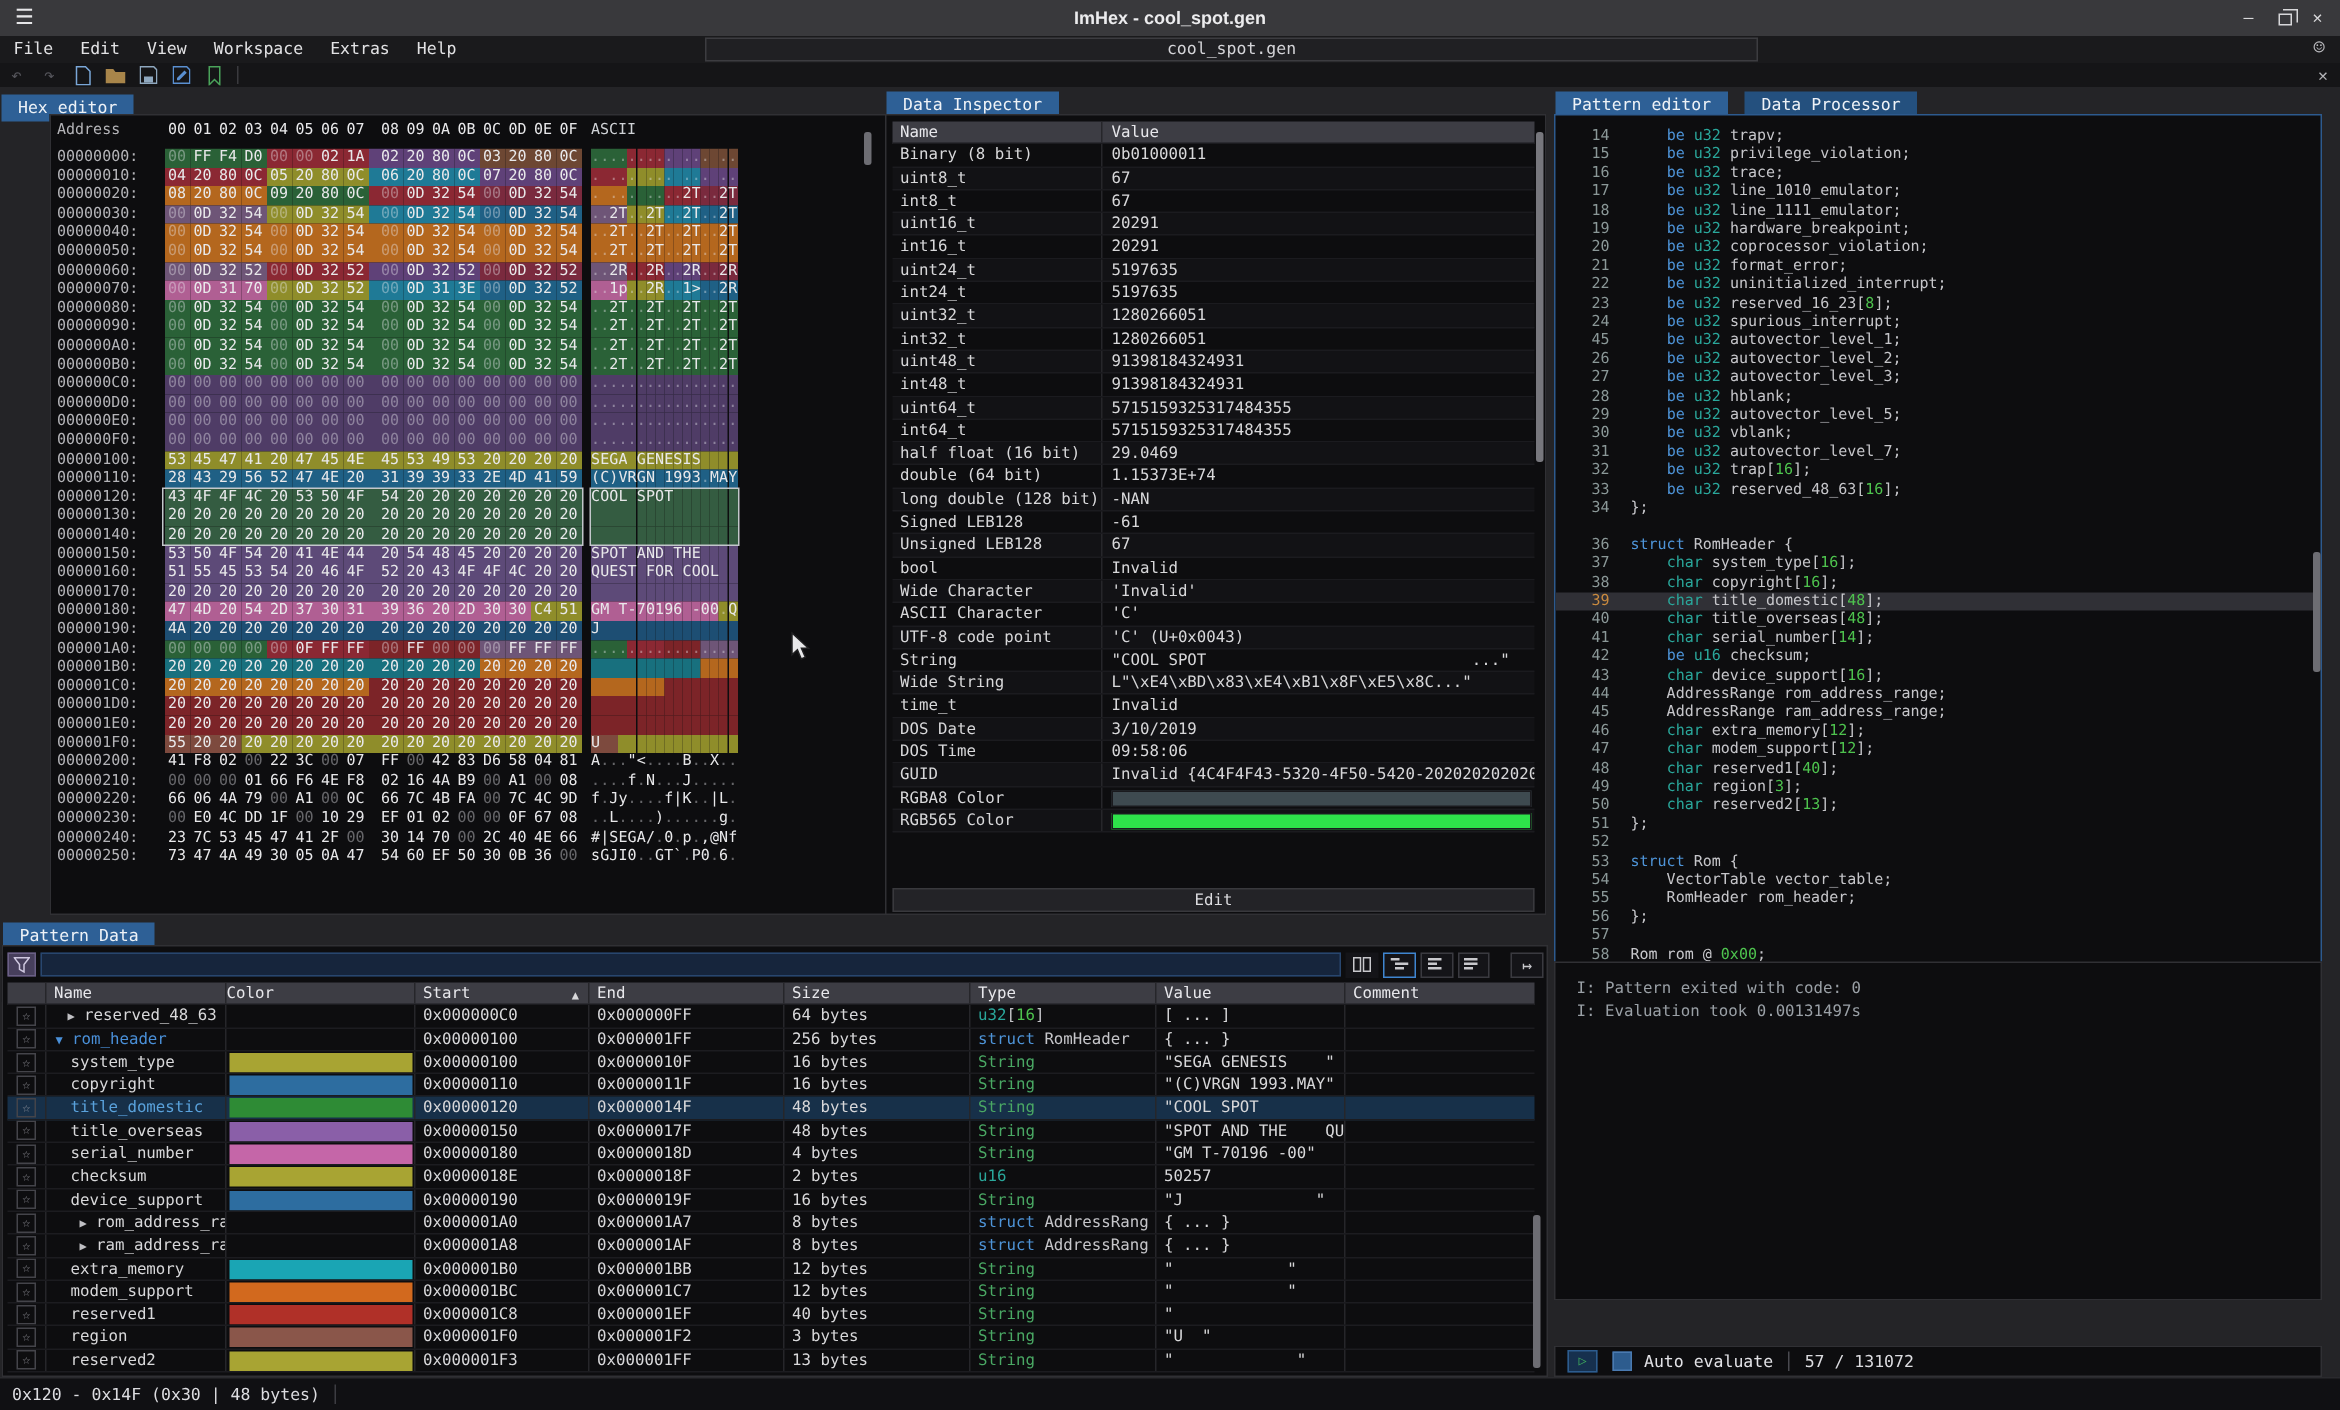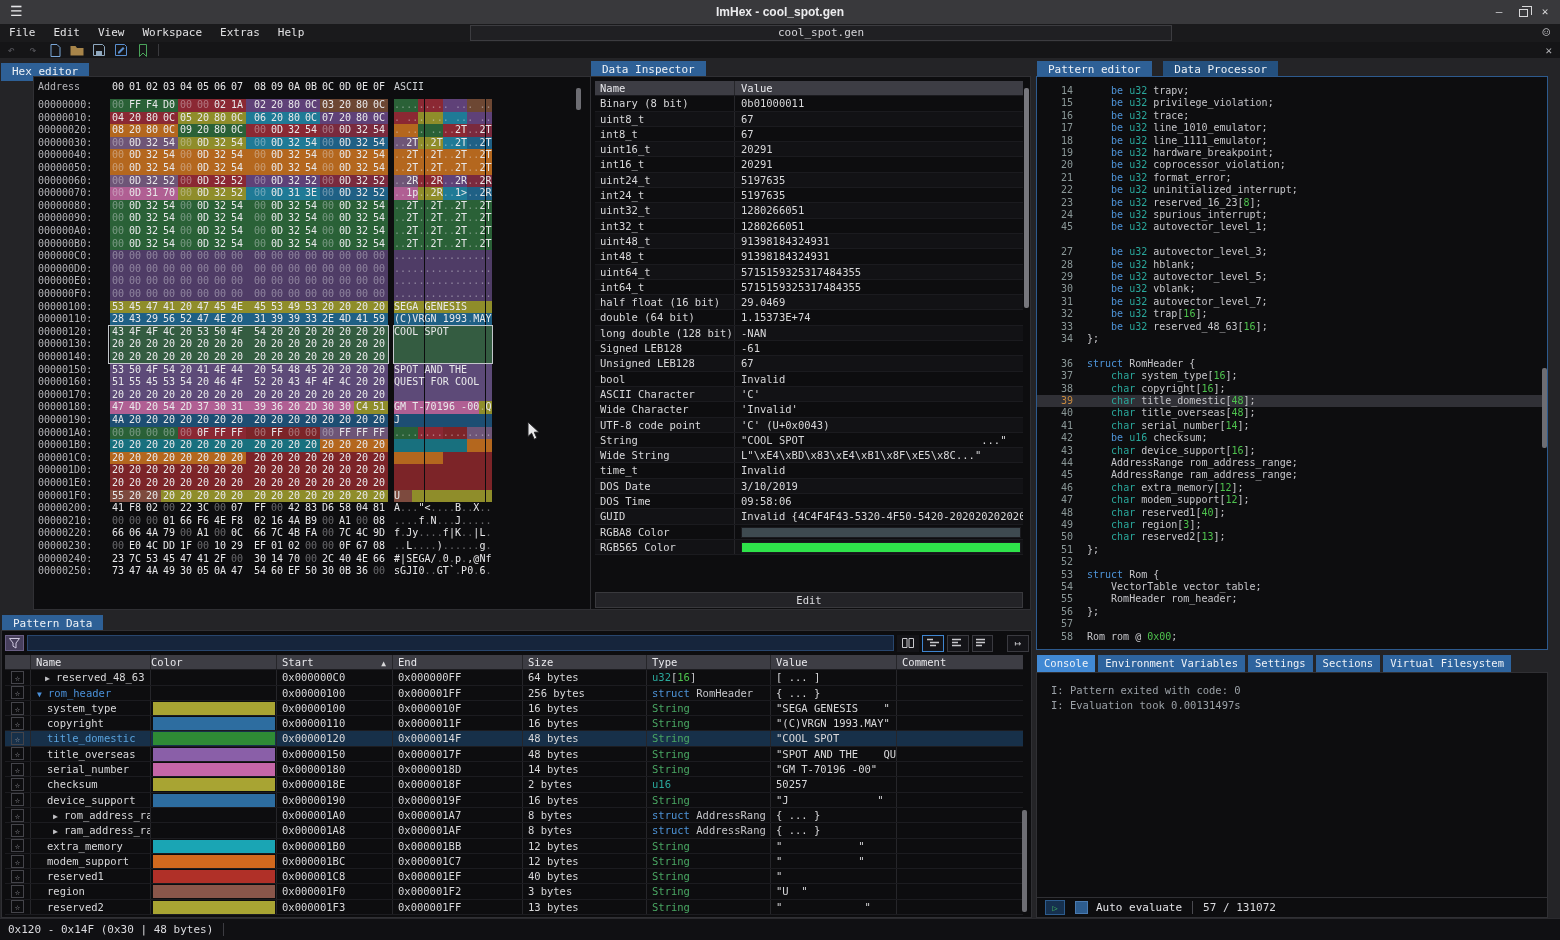--- a/index.html
+++ b/index.html
@@ -75,21 +75,21 @@
   .cline.hl { background:#303036; }
   .cline.hl .lno { color:#c98a3f; }
   .cp { color:#c6c6ca; } .ck { color:#4e94d8; } .ct { color:#2aa79b; } .cn { color:#4ec34e; } .cs { color:#4aa864; }
   #pe-scroll { position:absolute; left:1542px; top:368px; width:5px; height:80px; background:#6d6d73; border-radius:2px; }
 
   
   #con-tabs { position:absolute; left:1037px; top:652px; }
   .ctab { display:inline-block; height:17px; line-height:17px; padding:0 7px; margin-right:3px; font-size:10.5px;
     background:#2e649e; color:#eef2f7; }
   .ctab.active { background:#4189d4; }
-  #con-body { top:672px; left:1036px; width:512px; height:226px; }
+  #con-body { top:641px; left:1036px; width:512px; height:226px; }
   .con-line { position:relative; margin:3px 0 2px 14px; font-size:10.5px; color:#9aa0a6; white-space:pre; }
   #con-footer { position:absolute; left:1036px; top:897px; width:512px; height:21px; background:#0d0d0f; border:1px solid #303034; display:flex; align-items:center; }
   #play-btn { width:20px; height:15px; margin-left:8px; background:#16304e; border:1px solid #2d5c8e; color:#3fae5e;
     font-size:9px; text-align:center; line-height:14px; }
   #auto-check { width:13px; height:13px; margin-left:10px; background:#2d5c8e; border:1px solid #4a7ab0; }
   #auto-label { margin-left:8px; font-size:11px; color:#e2e2e6; }
   #prog-sep { width:1px; height:13px; background:#4a4a50; margin:0 10px; }
   #progress { font-size:11px; color:#dcdce0; }
 
   
@@ -337,26 +337,26 @@
         </div>
         <div class="irow">
           <span class="iname">Unsigned LEB128</span>
           <span class="ival">67</span>
         </div>
         <div class="irow">
           <span class="iname">bool</span>
           <span class="ival">Invalid</span>
         </div>
         <div class="irow">
+          <span class="iname">Wide Character</span>
+          <span class="ival">'Invalid'</span>
+        </div>
+        <div class="irow">
           <span class="iname">ASCII Character</span>
           <span class="ival">'C'</span>
-        </div>
-        <div class="irow">
-          <span class="iname">Wide Character</span>
-          <span class="ival">'Invalid'</span>
         </div>
         <div class="irow">
           <span class="iname">UTF-8 code point</span>
           <span class="ival">'C' (U+0x0043)</span>
         </div>
         <div class="irow">
           <span class="iname">String</span>
           <span class="ival">"COOL SPOT                            ..."</span>
         </div>
         <div class="irow">
@@ -403,20 +403,21 @@
         <div class="cline" style="top: 32.8px;"><span class="lno">16</span><span class="ltext"><span class="cp">    </span><span class="ck">be</span><span class="cp"> </span><span class="ct">u32</span><span class="cp"> trace;</span></span></div>
         <div class="cline" style="top: 45.2px;"><span class="lno">17</span><span class="ltext"><span class="cp">    </span><span class="ck">be</span><span class="cp"> </span><span class="ct">u32</span><span class="cp"> line_1010_emulator;</span></span></div>
         <div class="cline" style="top: 57.6px;"><span class="lno">18</span><span class="ltext"><span class="cp">    </span><span class="ck">be</span><span class="cp"> </span><span class="ct">u32</span><span class="cp"> line_1111_emulator;</span></span></div>
         <div class="cline" style="top: 70px;"><span class="lno">19</span><span class="ltext"><span class="cp">    </span><span class="ck">be</span><span class="cp"> </span><span class="ct">u32</span><span class="cp"> hardware_breakpoint;</span></span></div>
         <div class="cline" style="top: 82.4px;"><span class="lno">20</span><span class="ltext"><span class="cp">    </span><span class="ck">be</span><span class="cp"> </span><span class="ct">u32</span><span class="cp"> coprocessor_violation;</span></span></div>
         <div class="cline" style="top: 94.8px;"><span class="lno">21</span><span class="ltext"><span class="cp">    </span><span class="ck">be</span><span class="cp"> </span><span class="ct">u32</span><span class="cp"> format_error;</span></span></div>
         <div class="cline" style="top: 107.2px;"><span class="lno">22</span><span class="ltext"><span class="cp">    </span><span class="ck">be</span><span class="cp"> </span><span class="ct">u32</span><span class="cp"> uninitialized_interrupt;</span></span></div>
         <div class="cline" style="top: 119.6px;"><span class="lno">23</span><span class="ltext"><span class="cp">    </span><span class="ck">be</span><span class="cp"> </span><span class="ct">u32</span><span class="cp"> reserved_16_23[</span><span class="cn">8</span><span class="cp">];</span></span></div>
         <div class="cline" style="top: 132px;"><span class="lno">24</span><span class="ltext"><span class="cp">    </span><span class="ck">be</span><span class="cp"> </span><span class="ct">u32</span><span class="cp"> spurious_interrupt;</span></span></div>
         <div class="cline" style="top: 144.4px;"><span class="lno">45</span><span class="ltext"><span class="cp">    </span><span class="ck">be</span><span class="cp"> </span><span class="ct">u32</span><span class="cp"> autovector_level_1;</span></span></div>
+        <div class="cline" style="top: 156.8px;"><span class="lno">26</span><span class="ltext"><span class="cp">    </span><span class="ck">be</span><span class="cp"> </span><span class="ct">u32</span><span class="cp"> autovector_level_2;</span></span></div>
         <div class="cline" style="top: 169.2px;"><span class="lno">27</span><span class="ltext"><span class="cp">    </span><span class="ck">be</span><span class="cp"> </span><span class="ct">u32</span><span class="cp"> autovector_level_3;</span></span></div>
         <div class="cline" style="top: 181.6px;"><span class="lno">28</span><span class="ltext"><span class="cp">    </span><span class="ck">be</span><span class="cp"> </span><span class="ct">u32</span><span class="cp"> hblank;</span></span></div>
         <div class="cline" style="top: 194px;"><span class="lno">29</span><span class="ltext"><span class="cp">    </span><span class="ck">be</span><span class="cp"> </span><span class="ct">u32</span><span class="cp"> autovector_level_5;</span></span></div>
         <div class="cline" style="top: 206.4px;"><span class="lno">30</span><span class="ltext"><span class="cp">    </span><span class="ck">be</span><span class="cp"> </span><span class="ct">u32</span><span class="cp"> vblank;</span></span></div>
         <div class="cline" style="top: 218.8px;"><span class="lno">31</span><span class="ltext"><span class="cp">    </span><span class="ck">be</span><span class="cp"> </span><span class="ct">u32</span><span class="cp"> autovector_level_7;</span></span></div>
         <div class="cline" style="top: 231.2px;"><span class="lno">32</span><span class="ltext"><span class="cp">    </span><span class="ck">be</span><span class="cp"> </span><span class="ct">u32</span><span class="cp"> trap[</span><span class="cn">16</span><span class="cp">];</span></span></div>
         <div class="cline" style="top: 243.6px;"><span class="lno">33</span><span class="ltext"><span class="cp">    </span><span class="ck">be</span><span class="cp"> </span><span class="ct">u32</span><span class="cp"> reserved_48_63[</span><span class="cn">16</span><span class="cp">];</span></span></div>
         <div class="cline" style="top: 256px;"><span class="lno">34</span><span class="ltext"><span class="cp">};</span></span></div>
         <div class="cline" style="top: 280.8px;"><span class="lno">36</span><span class="ltext"><span class="ck">struct</span><span class="cp"> RomHeader {</span></span></div>
         <div class="cline" style="top: 293.2px;"><span class="lno">37</span><span class="ltext"><span class="cp">    </span><span class="ct">char</span><span class="cp"> system_type[</span><span class="cn">16</span><span class="cp">];</span></span></div>
@@ -570,21 +571,21 @@
           <span class="pc pc-type"><span class="cs">String</span></span>
           <span class="pc pc-value">"SPOT AND THE    QUES</span>
           <span class="pc pc-comment"></span>
         </div>
         <div class="prow">
           <span class="pc pc-star"><span class="starbox">☆</span></span>
           <span class="pc pc-name" style="padding-left: 16px;"><span>serial_number</span></span>
           <span class="pc pc-color"><div class="cswatch" style="background: rgb(197, 102, 168);"></div></span>
           <span class="pc pc-start">0x00000180</span>
           <span class="pc pc-end">0x0000018D</span>
-          <span class="pc pc-size">14 bytes</span>
+          <span class="pc pc-size">4 bytes</span>
           <span class="pc pc-type"><span class="cs">String</span></span>
           <span class="pc pc-value">"GM T-70196 -00"</span>
           <span class="pc pc-comment"></span>
         </div>
         <div class="prow">
           <span class="pc pc-star"><span class="starbox">☆</span></span>
           <span class="pc pc-name" style="padding-left: 16px;"><span>checksum</span></span>
           <span class="pc pc-color"><div class="cswatch" style="background: rgb(168, 164, 51);"></div></span>
           <span class="pc pc-start">0x0000018E</span>
           <span class="pc pc-end">0x0000018F</span>

